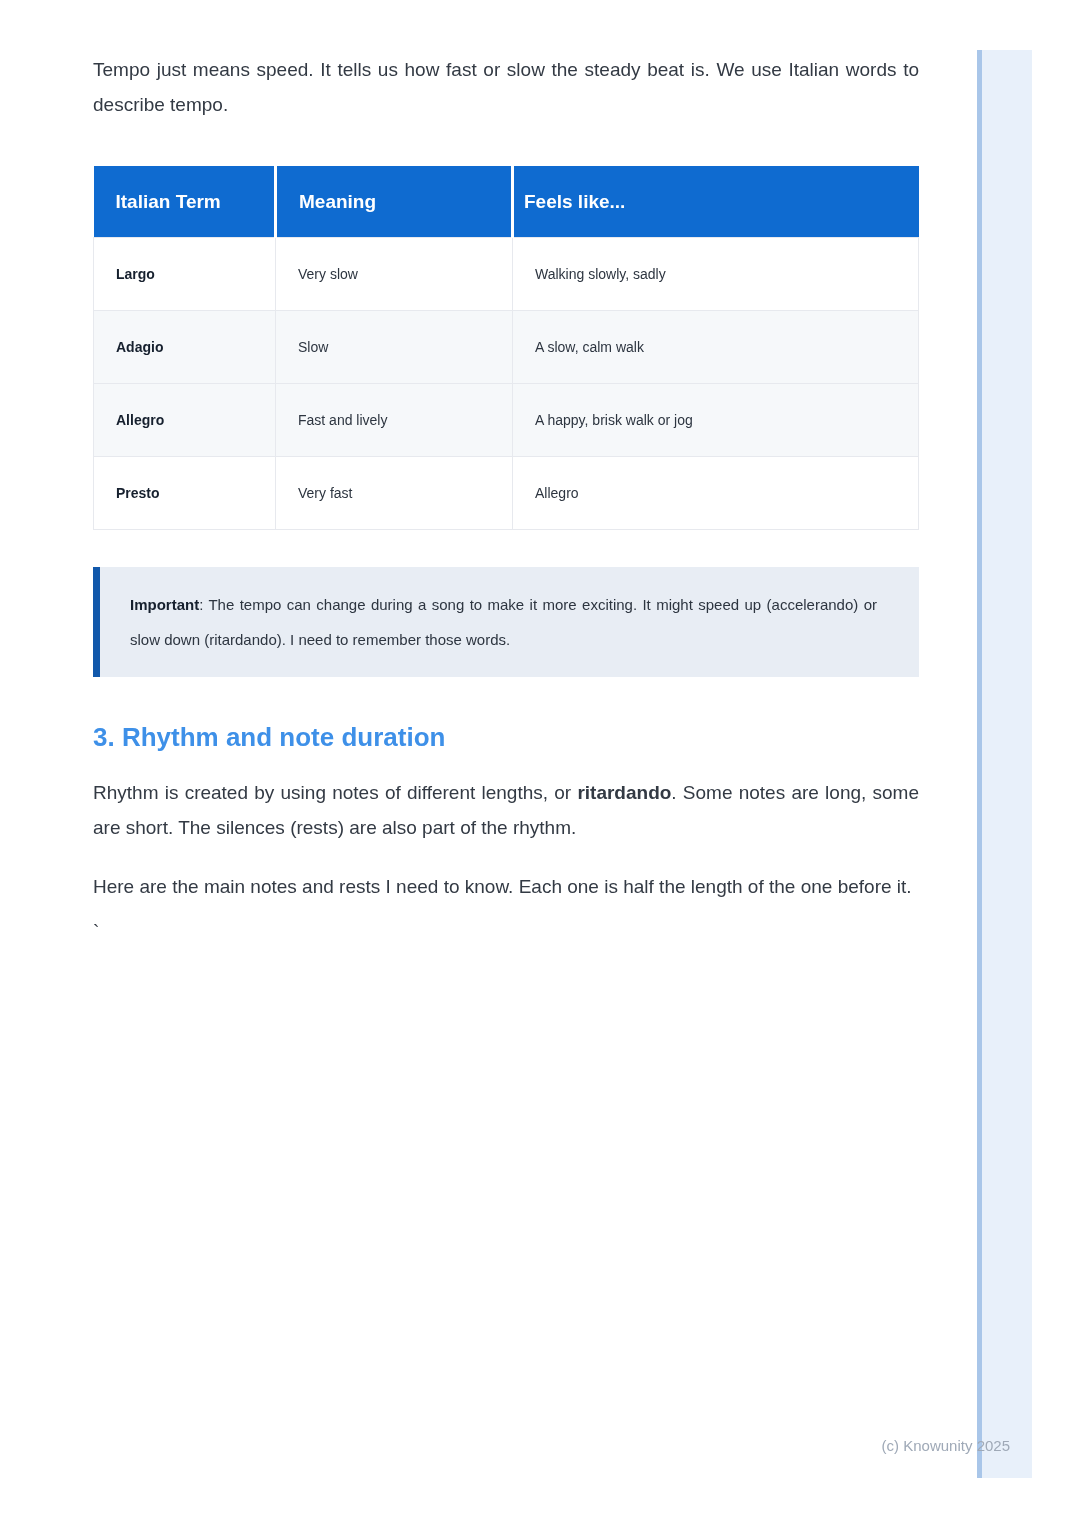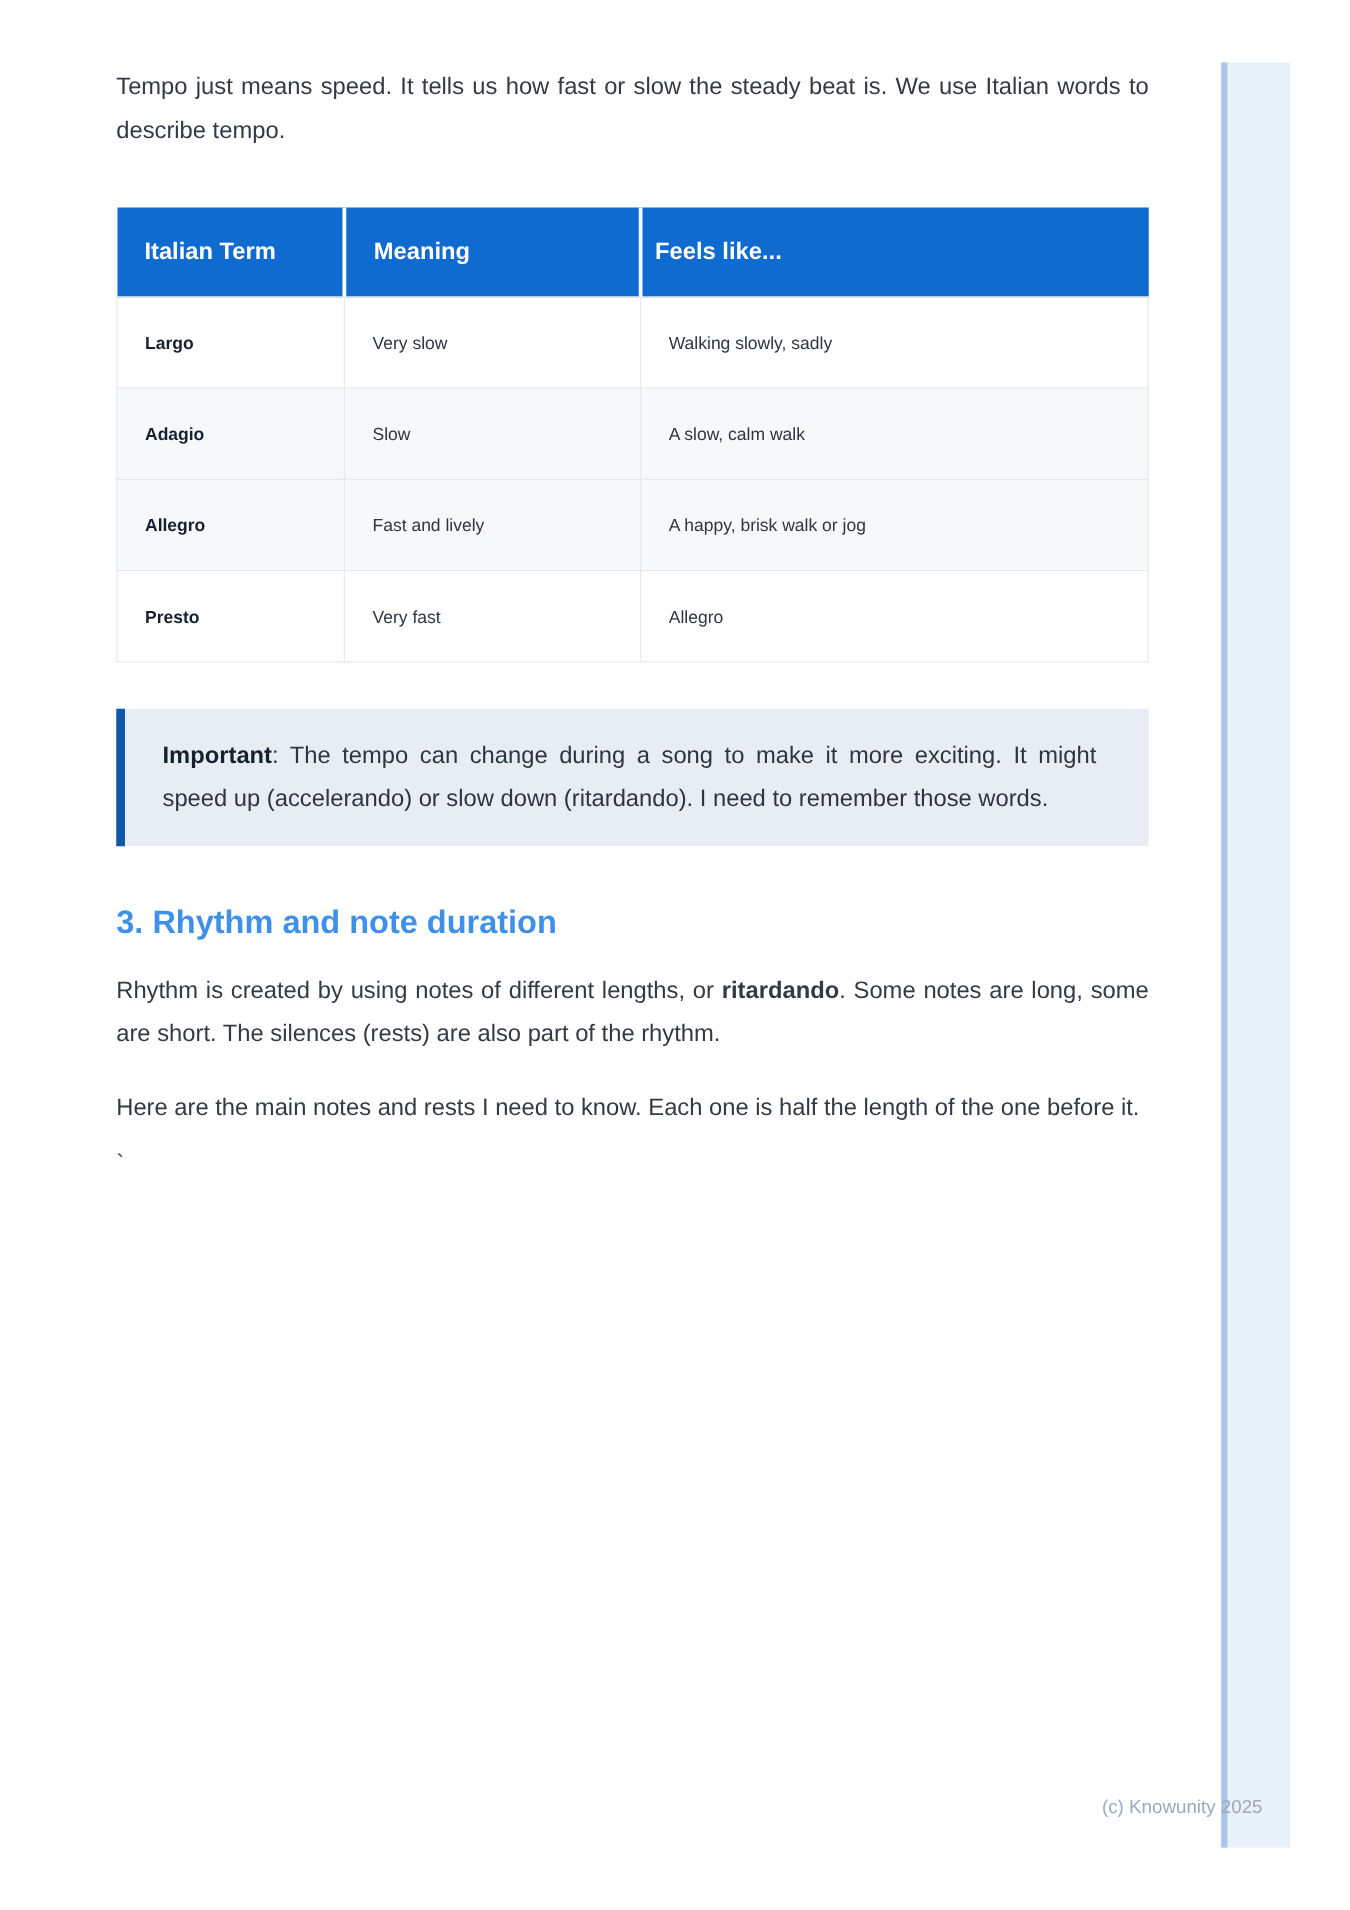--- a/index.html
+++ b/index.html
@@ -66,21 +66,21 @@
   .tempo-table td.term { font-weight: 700; color: #16202e; }
   .col-term { width: 182px; }
   .col-meaning { width: 237px; }
 
   
   .callout {
     margin-top: 37px;
     background: #e8edf4;
     border-left: 7px solid #1158ab;
     padding: 20px 42px 20px 30px;
-    font-size: 19px;
+    font-size: 15px;
     line-height: 35px;
     color: #2d3540;
     text-align: justify;
   }
   .callout .label { font-weight: 700; color: #16202e; }
 
   
   h2.section-heading {
     margin: 44px 0 0 0;
     font-size: 26px;

